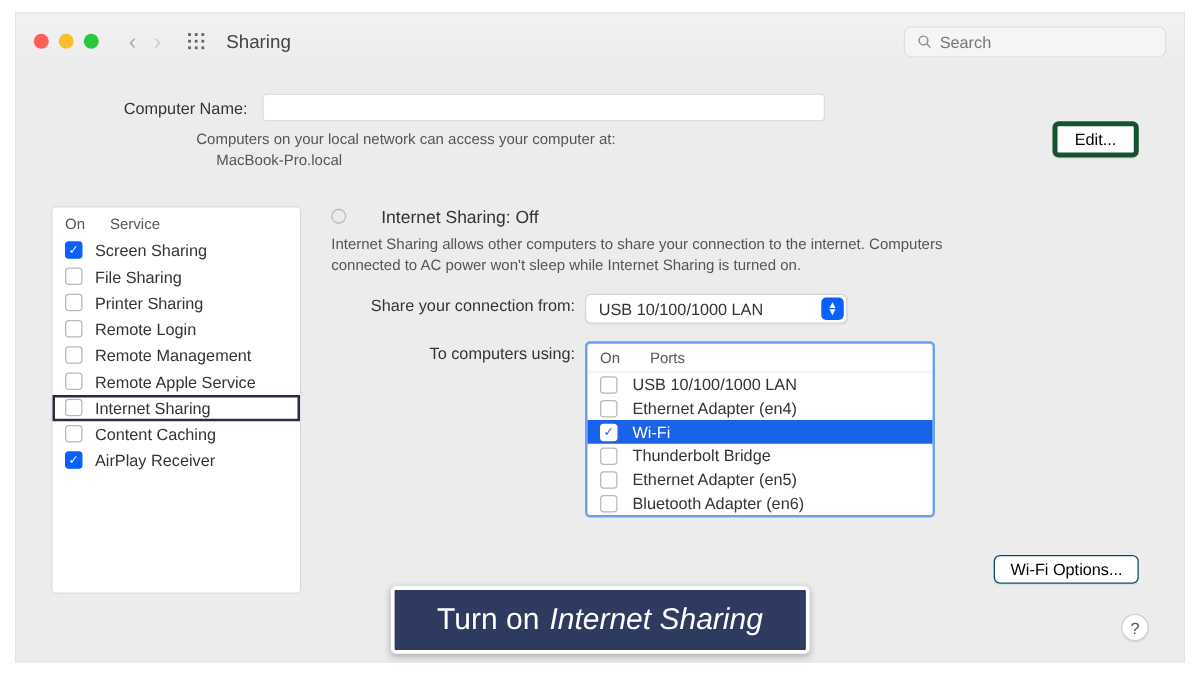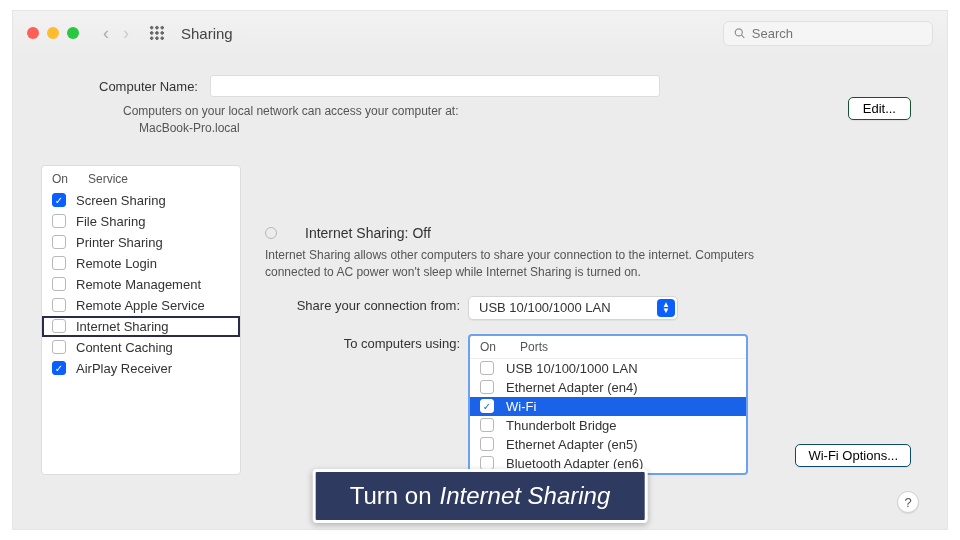--- a/index.html
+++ b/index.html
@@ -39,28 +39,28 @@
     background: #f5f5f5; border:1px solid #e0e0e0;
     border-radius: 6px; padding: 4px 10px; width: 210px; color: #8c8c8c;
   }
   .search svg { width: 13px; height: 13px; fill:#8c8c8c; }
   .search input { border: none; background: transparent; outline: none; font-size: 13px; color:#444; width: 100%;}
   
   .content { position: relative; padding: 20px 28px 12px 28px; height: calc(100% - 44px);}
   .row-name { display:flex; align-items:center; gap:12px; margin-left: 58px;}
   .lbl { text-align: right; color: #333;}
   .name-input { width: 450px; height: 22px; background:#fff; border:1px solid #ddd; border-radius:3px;}
-  .hint { font-size: 12px; color:#555; margin-left:82px; margin-top:6px; line-height:1.4;}
+  .hint { font-size: 12px; color:#555; margin-left:116px; margin-top:6px; line-height:1.4;}
   .hint .host { margin-left: 16px; }
   .edit-btn {
     position: absolute; right: 36px; top: 42px;
-    background: #fff; border:1px solid #14532d; border-radius:5px;
+    background: #fff; border:4px solid #14532d; border-radius:5px;
     padding: 3px 14px; font-size:13px; box-shadow: 0 1px 1px rgba(0,0,0,.06);
   }
-  .main { display:flex; gap:24px; margin-top: 28px; align-items: flex-end; }
+  .main { display:flex; gap:24px; margin-top: 28px; }
   
   .svc {
     width: 200px; background: #fff; border:1px solid #ddd; border-radius: 4px;
     padding: 6px 0; height: 310px;
   }
   .svc-head { display:flex; font-size:12px; color:#555; padding: 0 10px 4px 10px; gap: 14px;}
   .svc-head .h1 { width: 22px;}
   .svc-row { display:flex; align-items:center; gap: 10px; padding: 3px 10px; font-size:13px; color:#333;}
   .chk {
     width: 14px; height: 14px; border-radius:3px; border:1px solid #b8b8b8;

